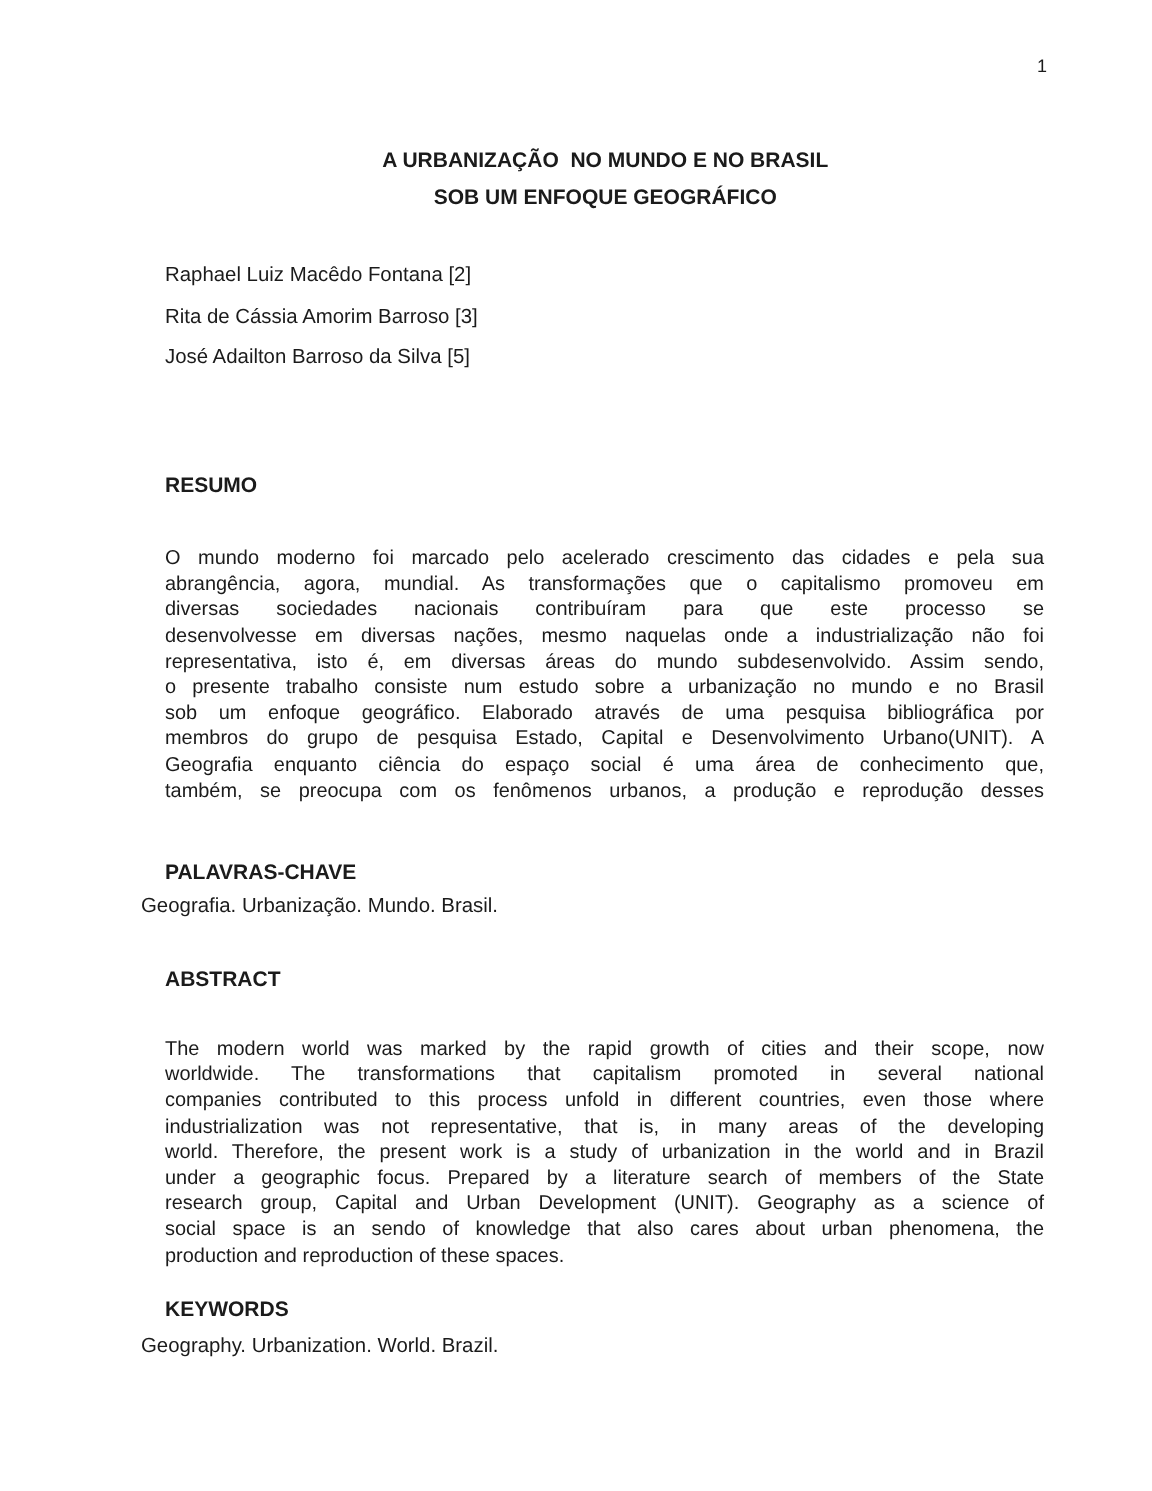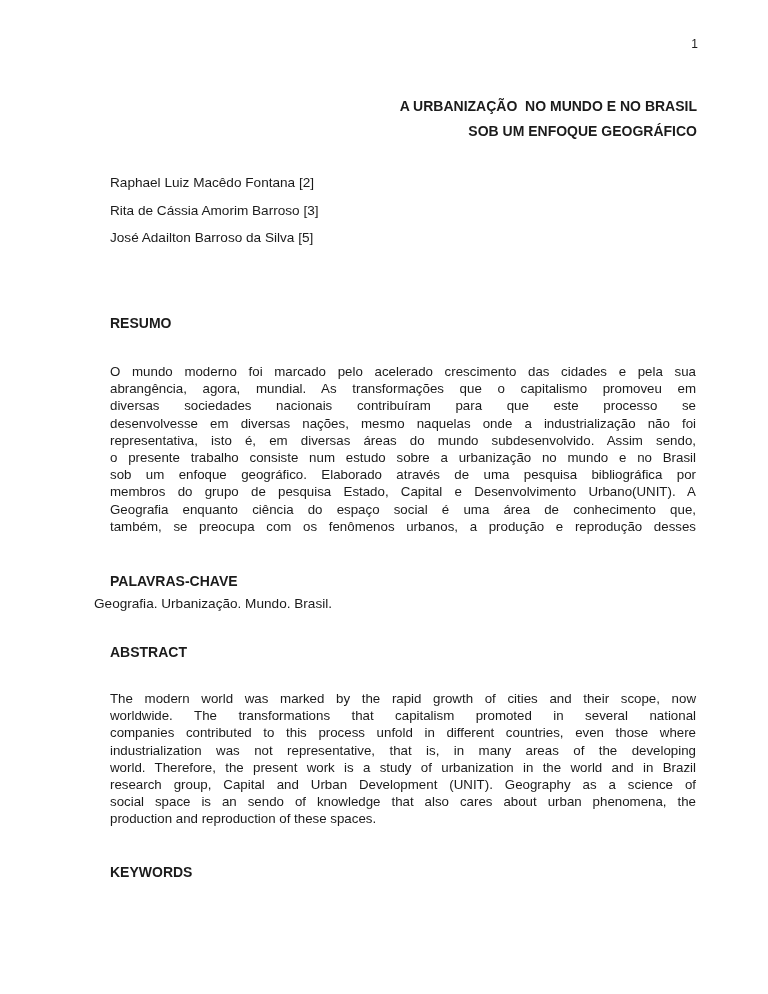--- a/index.html
+++ b/index.html
@@ -26,21 +26,21 @@
   .title {
     position: absolute;
     top: 94px;
     left: 110px;
     width: 587px;
     text-align: center;
     font-weight: bold;
     font-size: 14px;
     line-height: 25px;
   }
-  .title-line { white-space: pre-wrap; text-align: right; }
+  .title-line { white-space: pre-wrap; }
   .authors {
     position: absolute;
     top: 169px;
     left: 110px;
     width: 587px;
     font-size: 13.6px;
     line-height: 27.6px;
   }
   .heading {
     position: absolute;
@@ -113,21 +113,23 @@
   <div class="bodyline t-palavras">Geografia. Urbanização. Mundo. Brasil.</div>
 
   <div class="heading h-abstract">ABSTRACT</div>
 
   <div class="para p-abstract">
       <div class="jl">The modern world was marked by the rapid growth of cities and their scope, now</div>
       <div class="jl">worldwide. The transformations that capitalism promoted in several national</div>
       <div class="jl">companies contributed to this process unfold in different countries, even those where</div>
       <div class="jl">industrialization was not representative, that is, in many areas of the developing</div>
       <div class="jl">world. Therefore, the present work is a study of urbanization in the world and in Brazil</div>
+      <div class="jl">under a geographic focus. Prepared by a literature search of members of the State</div>
       <div class="jl">research group, Capital and Urban Development (UNIT). Geography as a science of</div>
       <div class="jl">social space is an sendo of knowledge that also cares about urban phenomena, the</div>
       <div class="jl last">production and reproduction of these spaces.</div>
     </div>
 
   <div class="heading h-keywords">KEYWORDS</div>
 
+  <div class="bodyline t-keywords">Geography. Urbanization. World. Brazil.</div>
 
 </div>
 
 </body></html>

